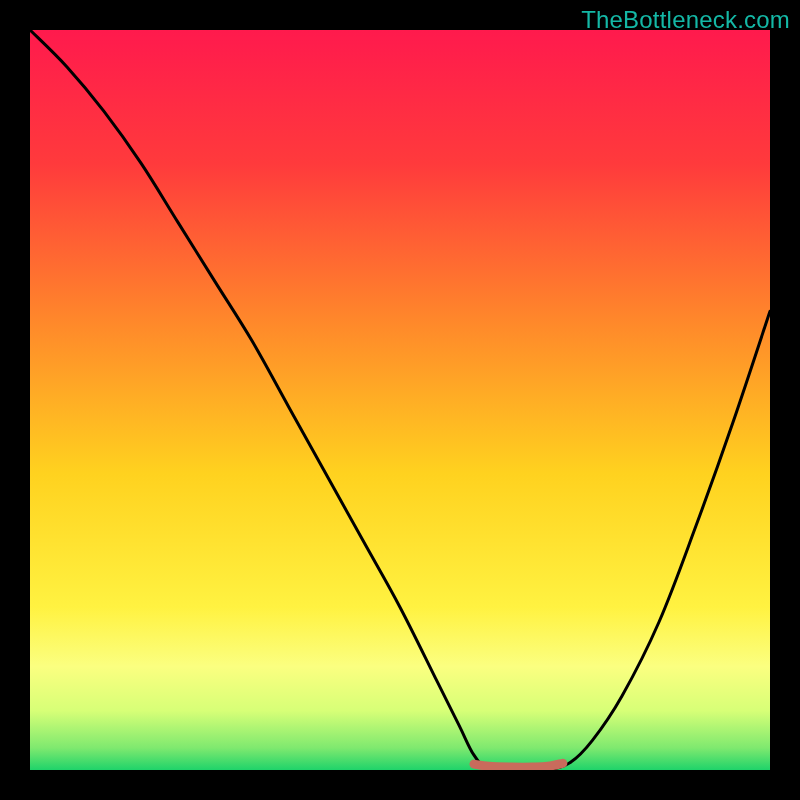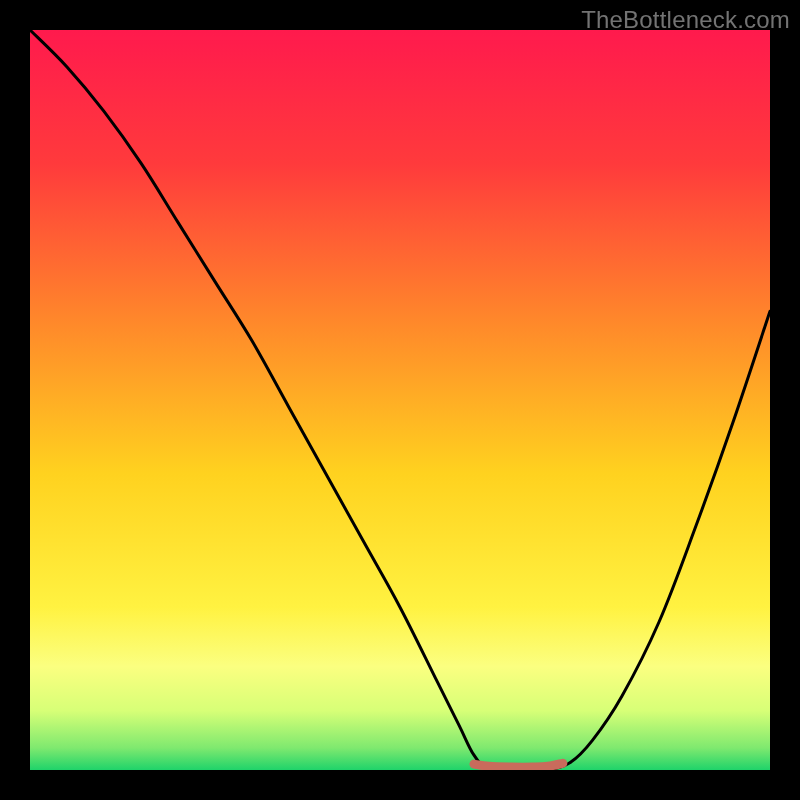--- a/index.html
+++ b/index.html
@@ -14,21 +14,21 @@
   .frame {
     position: relative;
     width: 800px;
     height: 800px;
     background: #000;
   }
   .watermark {
     position: absolute;
     top: 6px;
     right: 10px;
-    color: #737373;
+    color: #14b8a6;
     font-size: 24px;
     font-weight: 400;
     letter-spacing: 0.2px;
     z-index: 50;
     margin-left: 20px;
   }
   svg.plot {
     position: absolute;
     top: 0;
     left: 0;

